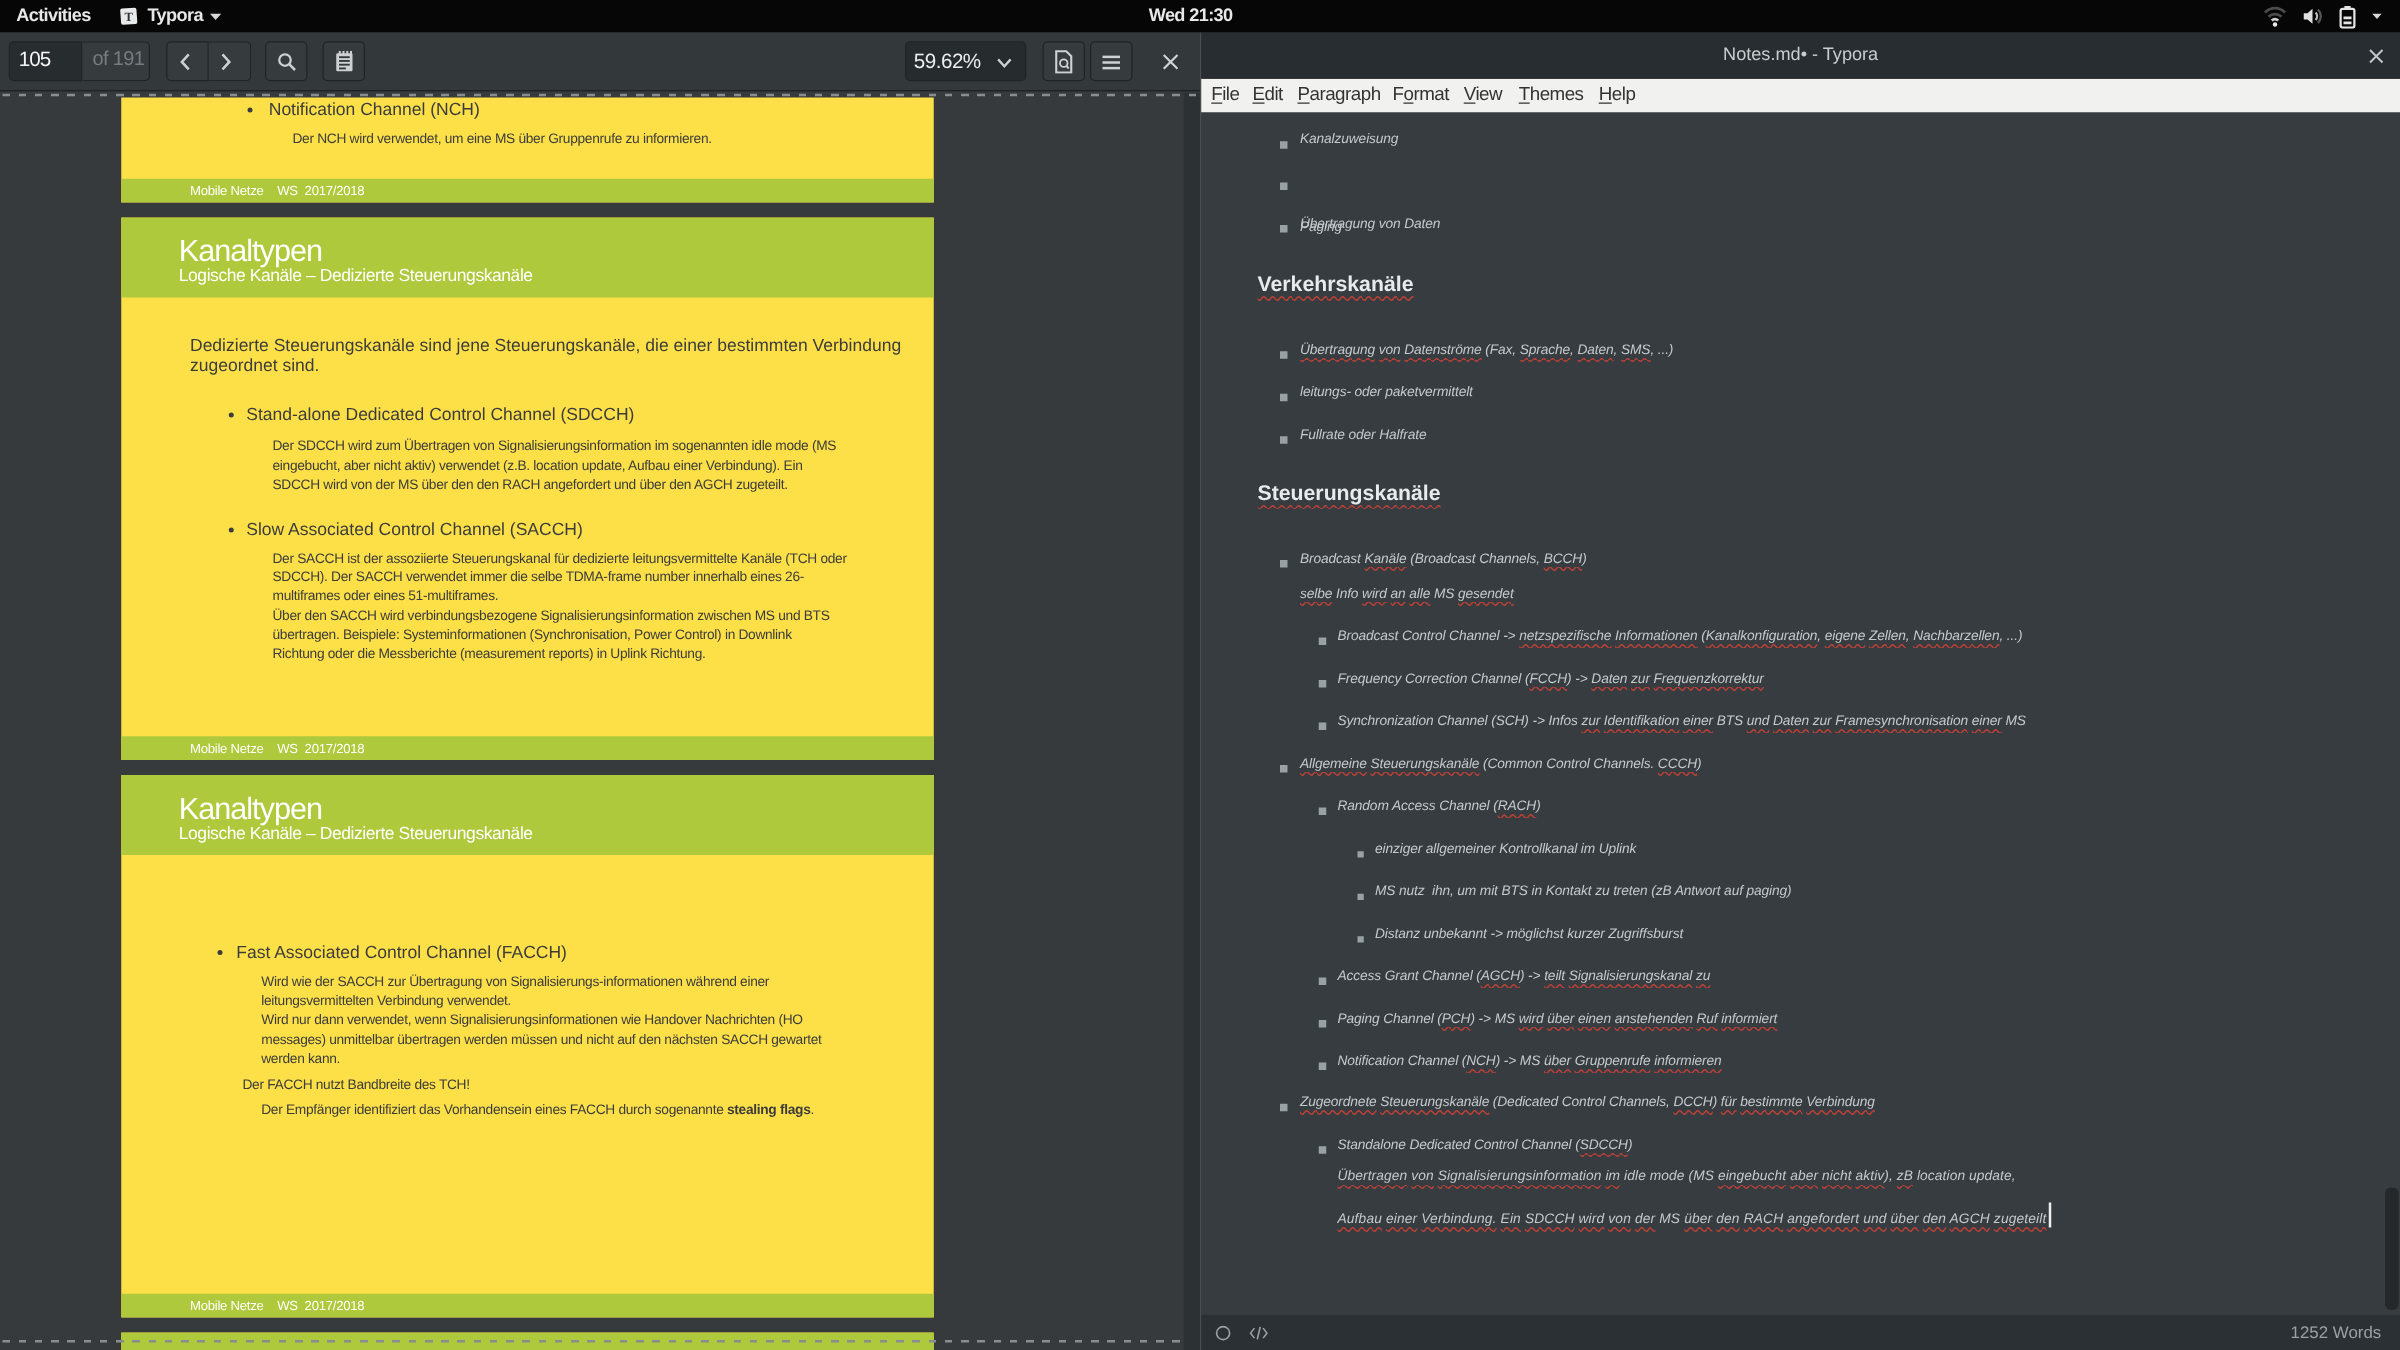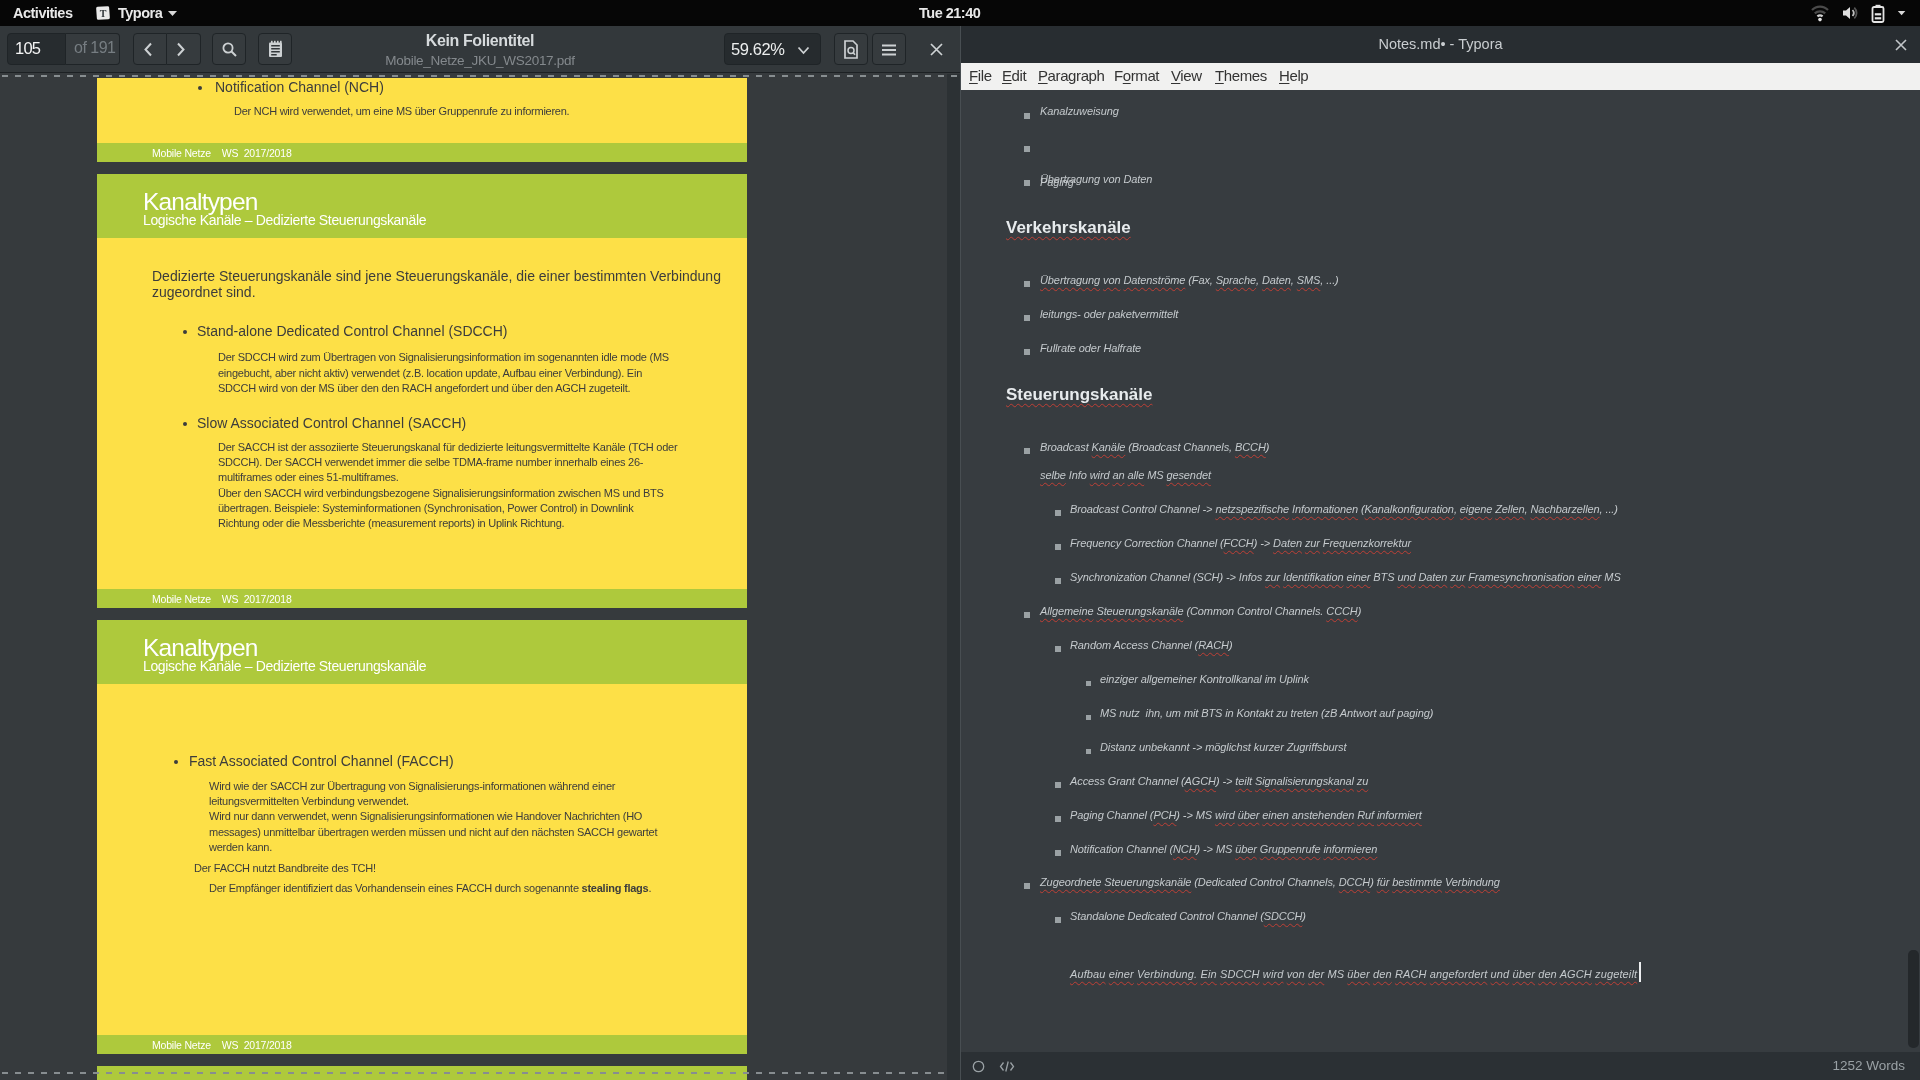--- a/index.html
+++ b/index.html
@@ -46,21 +46,21 @@
 <div id="topbar">
   <span class="t" style="left:13px;">Activities</span>
   <span class="t" style="left:118px;">Typora</span>
   <svg class="abs" style="left:95px;top:5px;" width="17" height="17" viewBox="0 0 17 17">
       <rect x="1.5" y="1.5" width="13" height="13" rx="1.5" fill="#e9e9e9" transform="rotate(-4 8 8)"></rect>
       <text x="8" y="12" font-size="10" font-weight="bold" fill="#2f3438" text-anchor="middle" font-family="Liberation Serif">T</text>
     </svg>
   <svg class="abs" style="left:167px;top:10px;" width="12" height="8" viewBox="0 0 12 8">
       <path d="M1 1 L5.5 6 L10 1 Z" fill="#d8d8d8"></path>
     </svg>
-  <span class="t" style="left:919px;">Tue 21:40</span>
+  <span class="t" style="left:919px;">Wed 21:30</span>
 
   <svg class="abs" style="left:1810px;top:4px;" width="20" height="18" viewBox="0 0 20 18">
     <path d="M2 6 A11 11 0 0 1 18 6" fill="none" stroke="#4a4a4a" stroke-width="2.2"></path>
     <path d="M4.8 9.4 A7.5 7.5 0 0 1 15.2 9.4" fill="none" stroke="#4a4a4a" stroke-width="2.2"></path>
     <path d="M7.4 12.4 A4 4 0 0 1 12.6 12.4" fill="none" stroke="#cfcfcf" stroke-width="2.2"></path>
     <circle cx="10" cy="15.6" r="1.8" fill="#e8e8e8"></circle>
   </svg>
 
   <svg class="abs" style="left:1842px;top:5px;" width="18" height="16" viewBox="0 0 18 16">
     <path d="M1 5.5 L4 5.5 L8 2 L8 14 L4 10.5 L1 10.5 Z" fill="#e0e0e0"></path>
@@ -158,24 +158,20 @@
       <rect x="4" y="0.8" width="1.6" height="2.4" fill="#cdd1d3"></rect>
         <rect x="7" y="0.8" width="1.6" height="2.4" fill="#cdd1d3"></rect>
         <rect x="10" y="0.8" width="1.6" height="2.4" fill="#cdd1d3"></rect>
         <rect x="13" y="0.8" width="1.6" height="2.4" fill="#cdd1d3"></rect>
       <rect x="4.2" y="5" width="8.6" height="1.5" fill="#33383b"></rect>
         <rect x="4.2" y="8" width="8.6" height="1.5" fill="#33383b"></rect>
         <rect x="4.2" y="11" width="8.6" height="1.5" fill="#33383b"></rect>
         <rect x="4.2" y="14" width="5.5" height="1.5" fill="#33383b"></rect>
     </svg>
 
-    <div class="abs" style="left:330px;top:6px;width:300px;text-align:center;">
-      <div style="font-size:16px;font-weight:700;letter-spacing:-0.4px;color:#d6dadc;">Kein Folientitel</div>
-      <div style="font-size:13.5px;letter-spacing:-0.3px;color:#84898d;margin-top:2.5px;">Mobile_Netze_JKU_WS2017.pdf</div>
-    </div>
 
     <div class="btn entry" style="left:724px;width:97px;"></div>
     <span class="abs" style="left:731px;top:13.5px;font-size:16.5px;letter-spacing:-0.4px;color:#eceeee;">59.62%</span>
     <svg class="abs" style="left:797px;top:20px;" width="13" height="9" viewBox="0 0 13 9">
         <path d="M1.5 1.5 L6.5 7 L11.5 1.5" fill="none" stroke="#cdd1d3" stroke-width="1.8"></path>
       </svg>
 
     <div class="btn" style="left:834px;width:34px;"></div>
     <svg class="abs" style="left:843px;top:14px;" width="16" height="19" viewBox="0 0 16 19">
       <path d="M2 1 L10 1 L14 5 L14 18 L2 18 Z" fill="none" stroke="#cdd1d3" stroke-width="1.7"></path>
@@ -249,20 +245,21 @@
     <div class="ln" style="left:109px;top:685.5px;">Access Grant Channel (<span class="w">AGCH</span>) -&gt; <span class="w">teilt</span> <span class="w">Signalisierungskanal</span> <span class="w">zu</span></div>
     <div class="sq" style="left:94px;top:692px;width:6px;height:6px;"></div>
     <div class="ln" style="left:109px;top:719.5px;">Paging Channel (<span class="w">PCH</span>) -&gt; MS <span class="w">wird</span> <span class="w">über</span> <span class="w">einen</span> <span class="w">anstehenden</span> <span class="w">Ruf</span> <span class="w">informiert</span></div>
     <div class="sq" style="left:94px;top:726px;width:6px;height:6px;"></div>
     <div class="ln" style="left:109px;top:753.5px;">Notification Channel (<span class="w">NCH</span>) -&gt; MS <span class="w">über</span> <span class="w">Gruppenrufe</span> <span class="w">informieren</span></div>
     <div class="sq" style="left:94px;top:760px;width:6px;height:6px;"></div>
     <div class="ln" style="left:79px;top:786.5px;"><span class="w">Zugeordnete</span> <span class="w">Steuerungskanäle</span> (Dedicated Control Channels, <span class="w">DCCH</span>) <span class="w">für</span> <span class="w">bestimmte</span> <span class="w">Verbindung</span></div>
     <div class="sq" style="left:63px;top:793px;width:6px;height:6px;"></div>
     <div class="ln" style="left:109px;top:820.5px;">Standalone Dedicated Control Channel (<span class="w">SDCCH</span>)</div>
     <div class="sq" style="left:94px;top:827px;width:6px;height:6px;"></div>
+    <div class="ln" style="left:109px;top:846px;letter-spacing:0.08px;"><span class="w">Übertragen</span> <span class="w">von</span> <span class="w">Signalisierungsinformation</span> <span class="w">im</span> idle mode (MS <span class="w">eingebucht</span> <span class="w">aber</span> <span class="w">nicht</span> <span class="w">aktiv</span>), <span class="w">zB</span> location update,</div>
     <div class="ln" style="left:109px;top:872px;letter-spacing:0.12px;"><span class="w">Aufbau</span> <span class="w">einer</span> <span class="w">Verbindung.</span> <span class="w">Ein</span> <span class="w">SDCCH</span> <span class="w">wird</span> <span class="w">von</span> <span class="w">der</span> MS <span class="w">über</span> <span class="w">den</span> <span class="w">RACH</span> <span class="w">angefordert</span> <span class="w">und</span> <span class="w">über</span> <span class="w">den</span> <span class="w">AGCH</span> <span class="w">zugeteilt</span><span id="caret"></span></div>
   </div>
   <div id="tystatus">
     <svg class="abs" style="left:11px;top:8px;" width="13" height="13" viewBox="0 0 13 13">
         <circle cx="6.5" cy="6.5" r="5.2" fill="none" stroke="#9aa1a5" stroke-width="1.3"></circle>
       </svg>
     <svg class="abs" style="left:38px;top:8px;" width="16" height="13" viewBox="0 0 16 13">
         <path d="M4.5 2.5 L1.5 6.5 L4.5 10.5 M11.5 2.5 L14.5 6.5 L11.5 10.5 M9.2 1.5 L6.8 11.5" fill="none" stroke="#9aa1a5" stroke-width="1.3"></path>
       </svg>
     <span class="abs" style="right:15px;top:6px;font-size:13.5px;">1252 Words</span>

